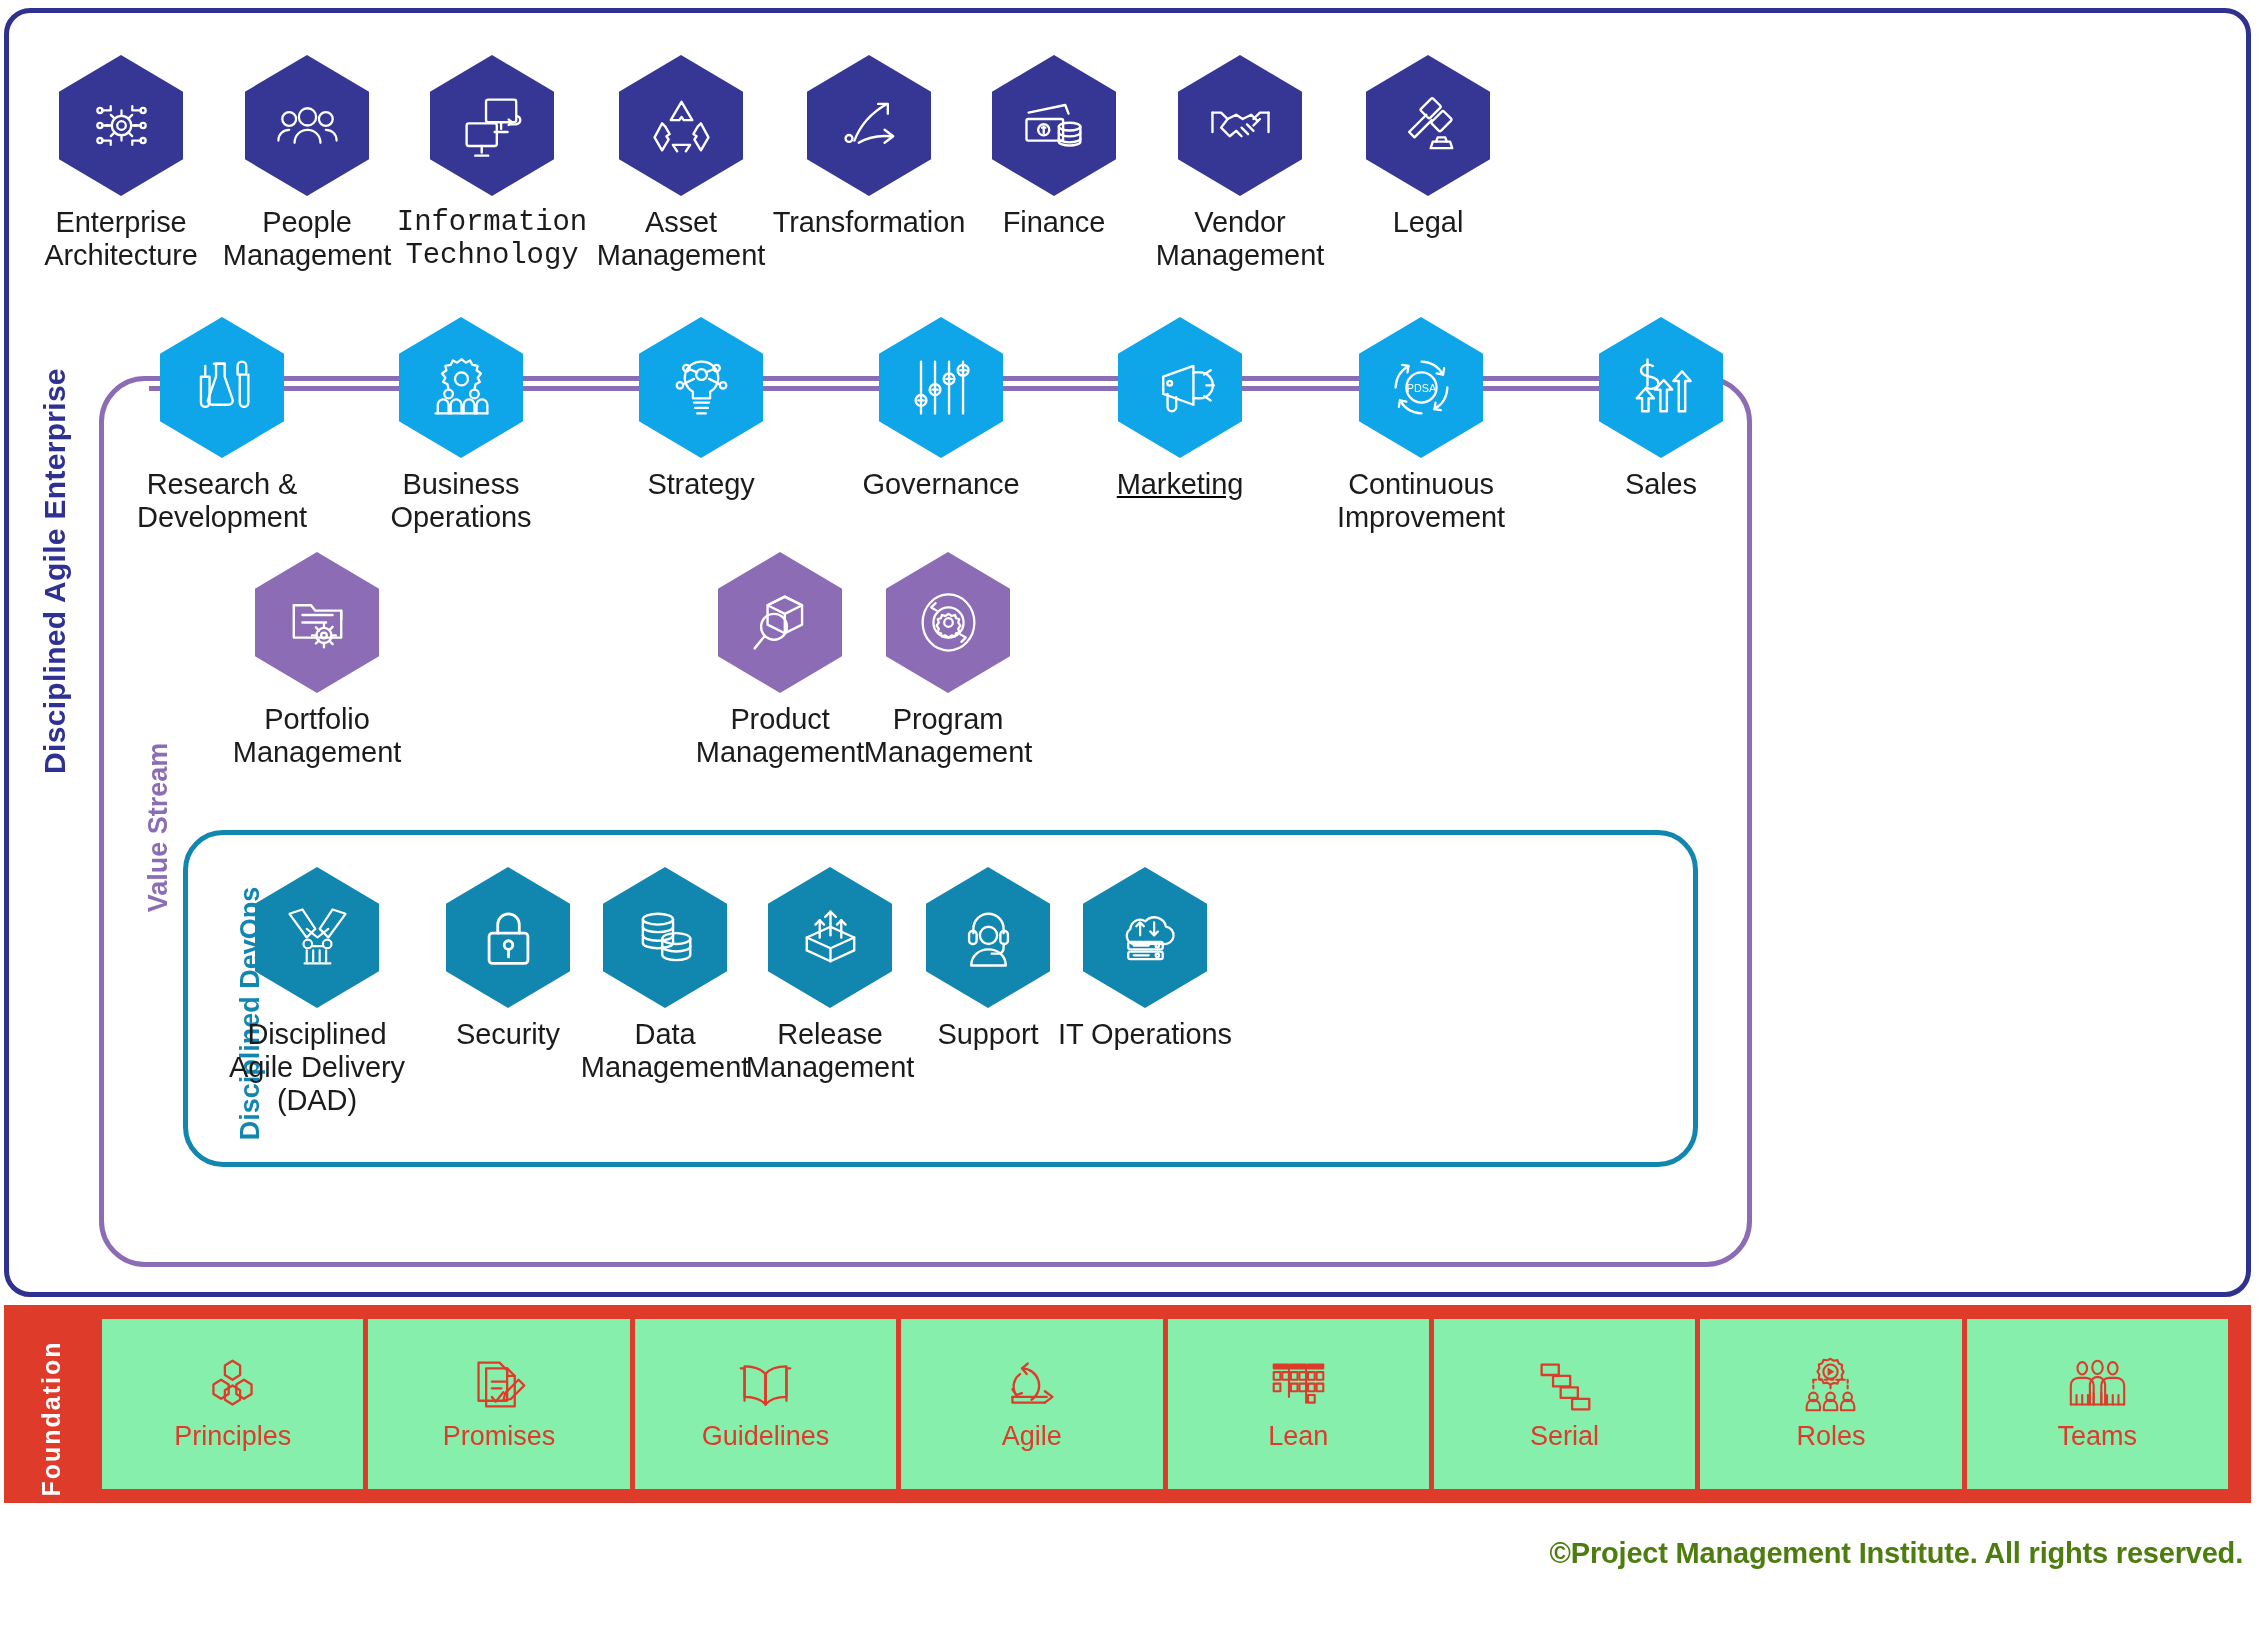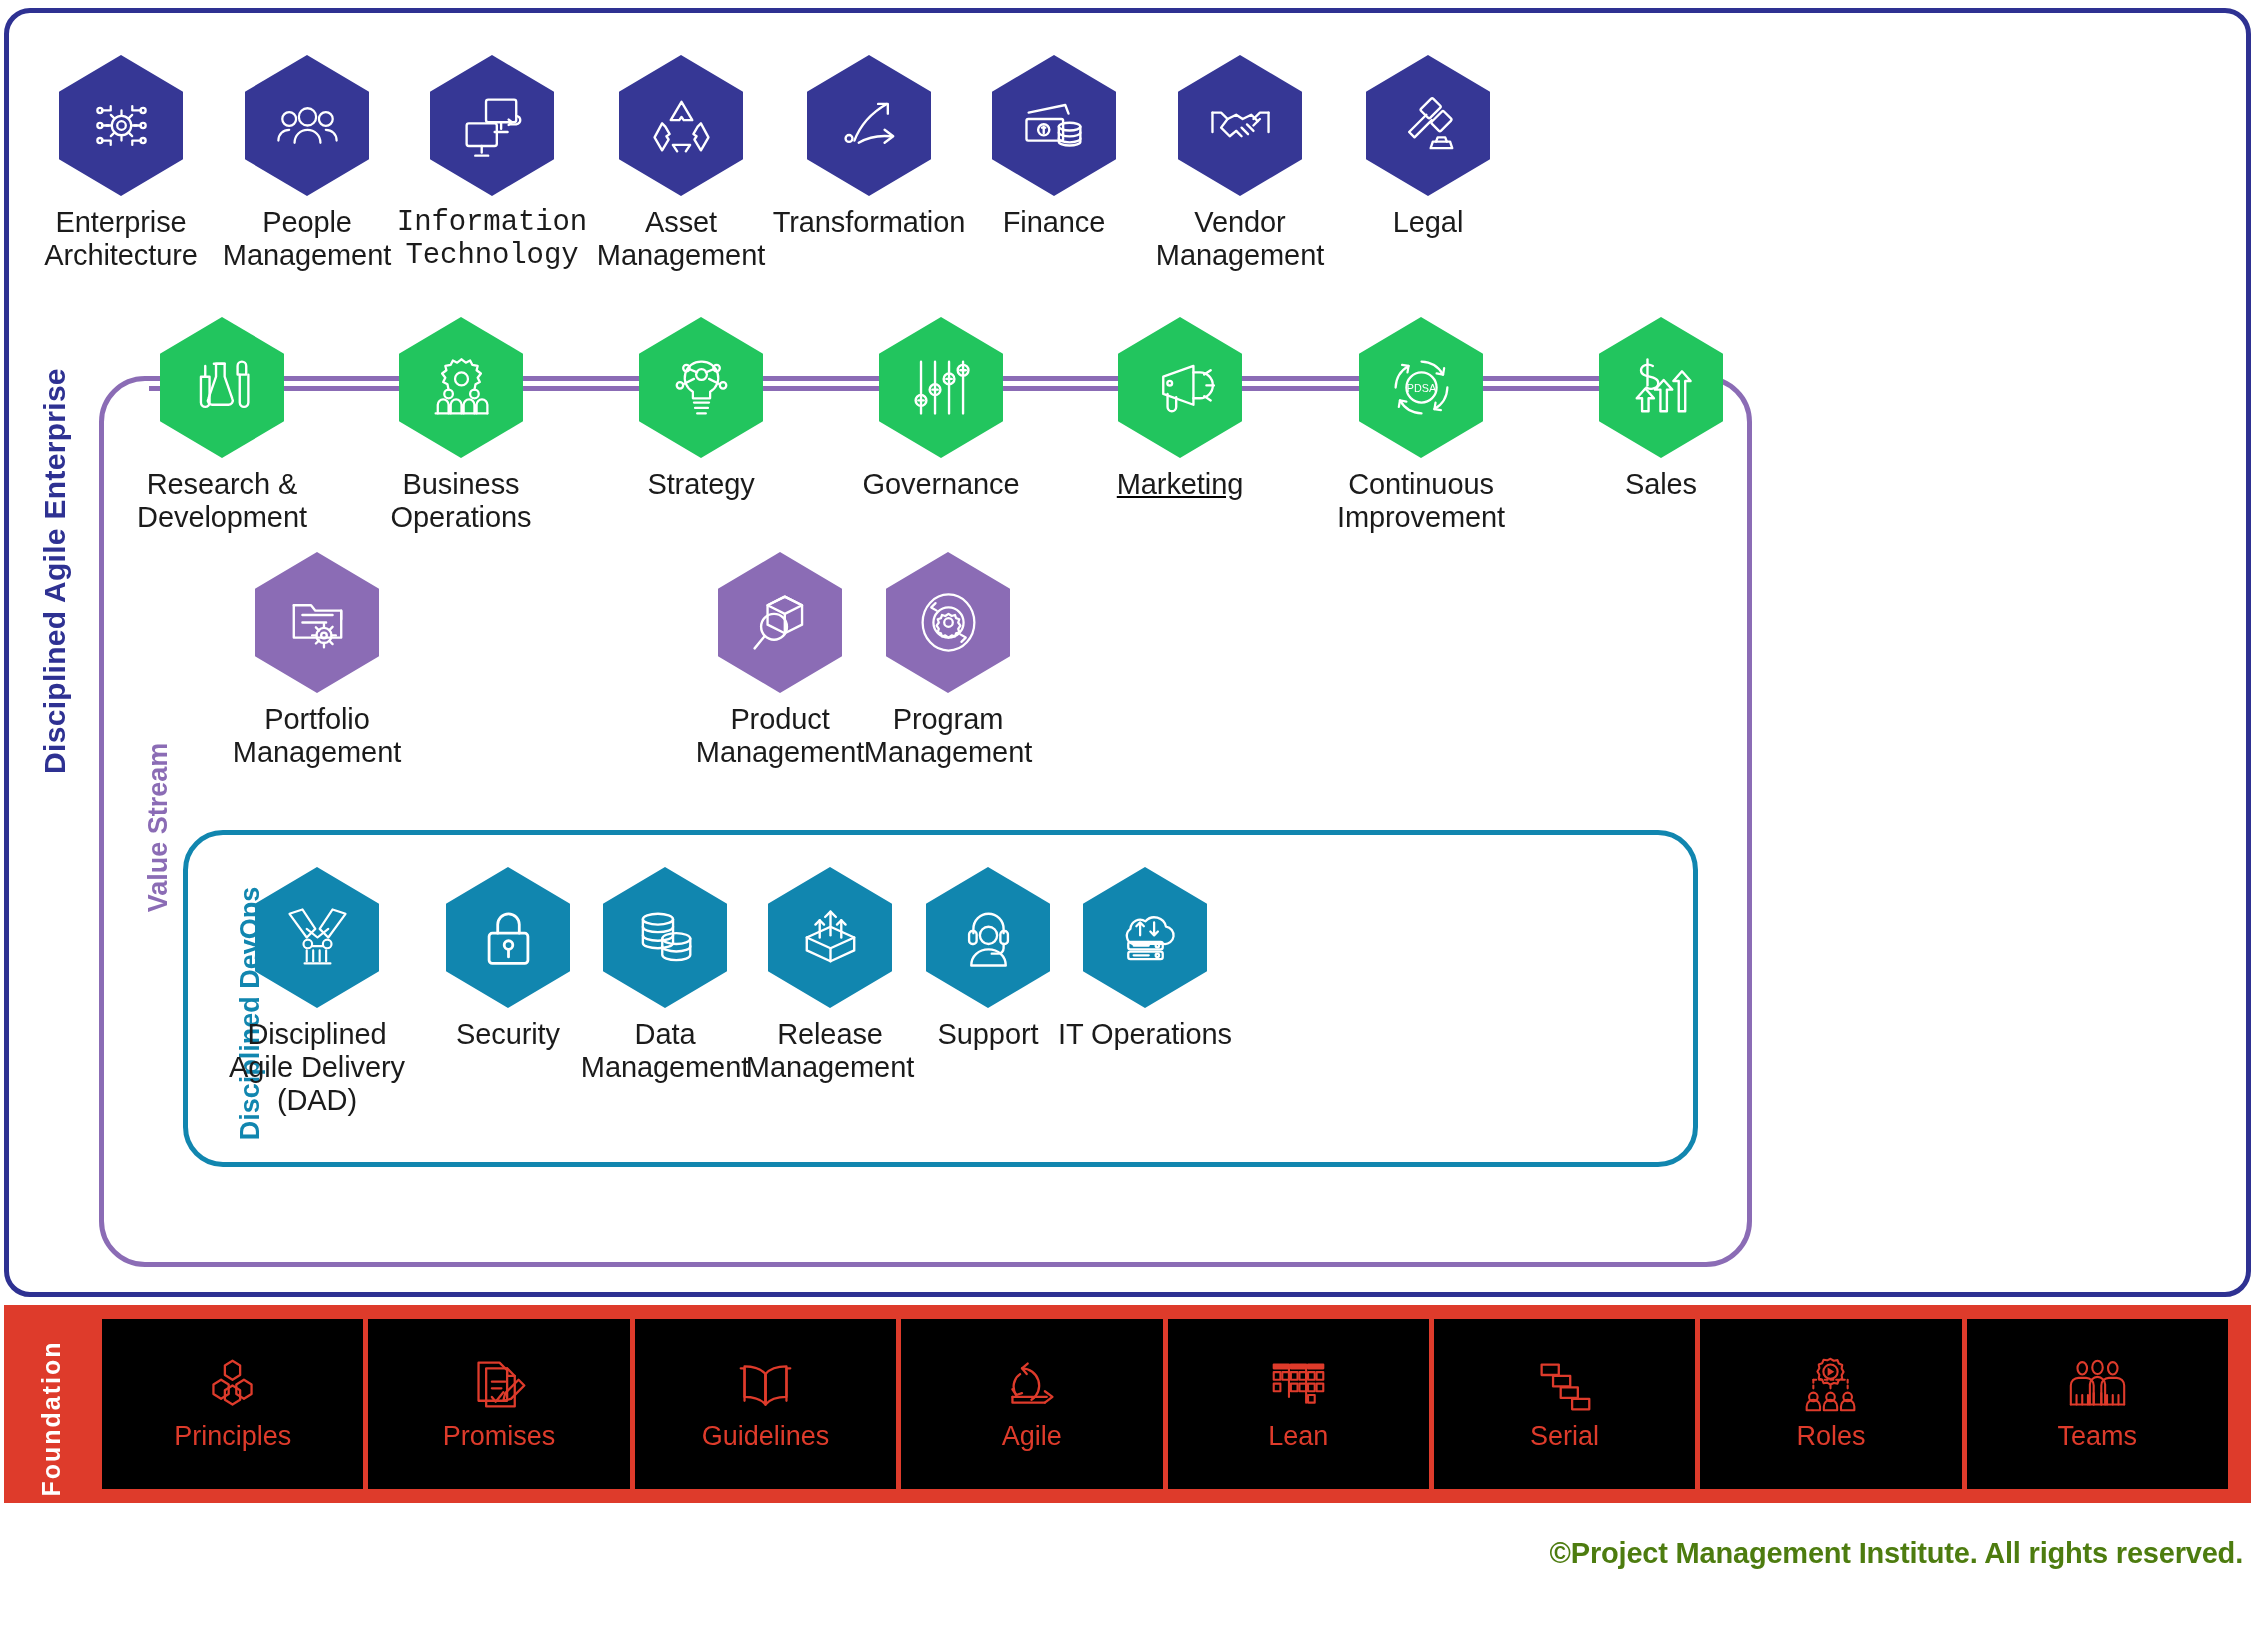--- a/index.html
+++ b/index.html
@@ -58,42 +58,42 @@
     width:124px;height:141px;margin:0 auto;
     clip-path:polygon(50% 0%,100% 26%,100% 74%,50% 100%,0% 74%,0% 26%);
     display:flex;align-items:center;justify-content:center;position:relative;
   }
   .hexshape svg{width:69px;height:69px;display:block;}
   .hexlabel{
     margin-top:10px;font-size:29px;line-height:1.14;color:#1b1b1b;
     letter-spacing:-0.1px;
   }
   .tier-enterprise .hexshape{background:#363795;}
-  .tier-value .hexshape{background:#22c55e;}
+  .tier-value .hexshape{background:#0ea5e9;}
   .tier-mgmt .hexshape{background:#8B6CB5;}
   .tier-devops .hexshape{background:#1186AF;}
 
   
   #foundation{
     position:absolute;left:4px;top:1305px;width:2247px;height:198px;
     background:#DE3B2B;box-sizing:border-box;
   }
   #foundation-label{
     position:absolute;left:34px;top:1404px;width:228px;
     transform:rotate(-90deg);transform-origin:50% 50%;
     margin-left:-97px;
     font-size:25px;font-weight:bold;color:#ffffff;text-align:center;
     letter-spacing:2px;white-space:nowrap;
   }
   #foundation-cards{
     position:absolute;left:102px;top:1319px;width:2126px;height:170px;
     display:flex;gap:5px;
   }
   .fcard{
-    flex:1 1 0;background:#000000;display:flex;flex-direction:column;
+    flex:1 1 0;background:#86efac;display:flex;flex-direction:column;
     align-items:center;justify-content:center;padding:6px 2px 8px;
     box-sizing:border-box;
   }
   .fcard svg{width:61px;height:61px;display:block;margin-bottom:2px;}
   .fcard .flabel{
     font-size:27px;color:#DE3B2B;text-align:center;line-height:1.1;
     margin-top:4px;
   }
 
   

